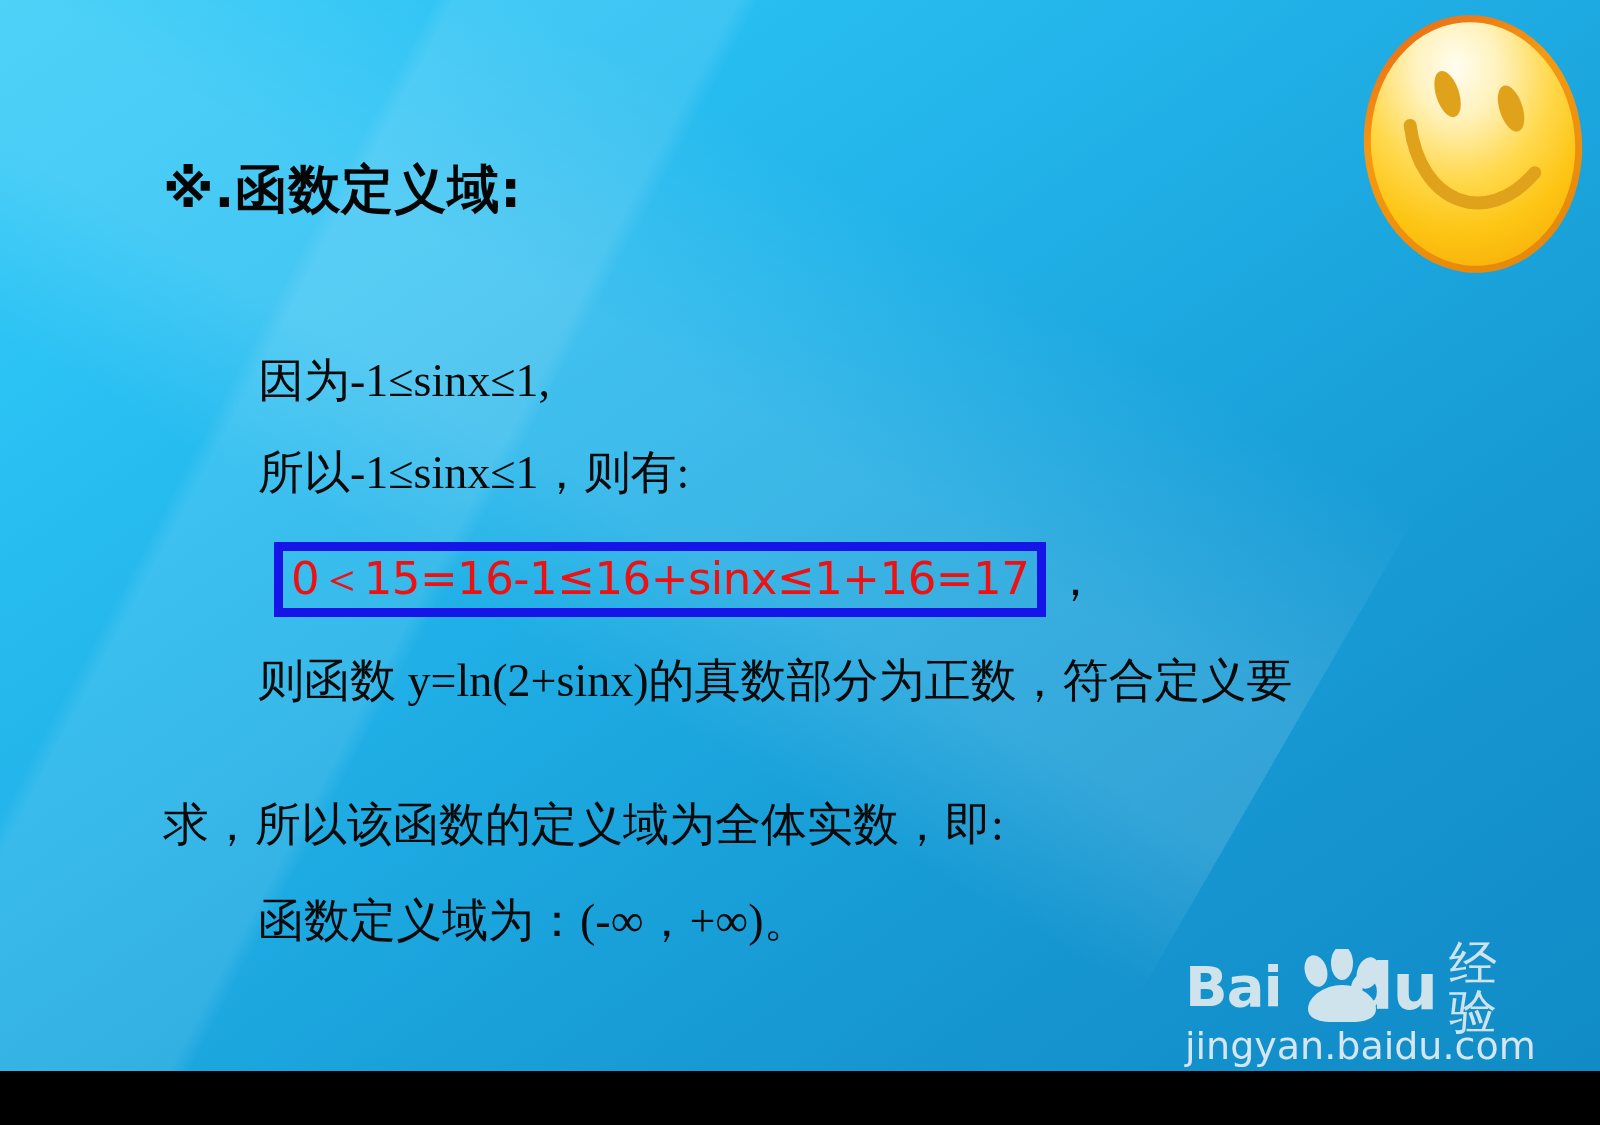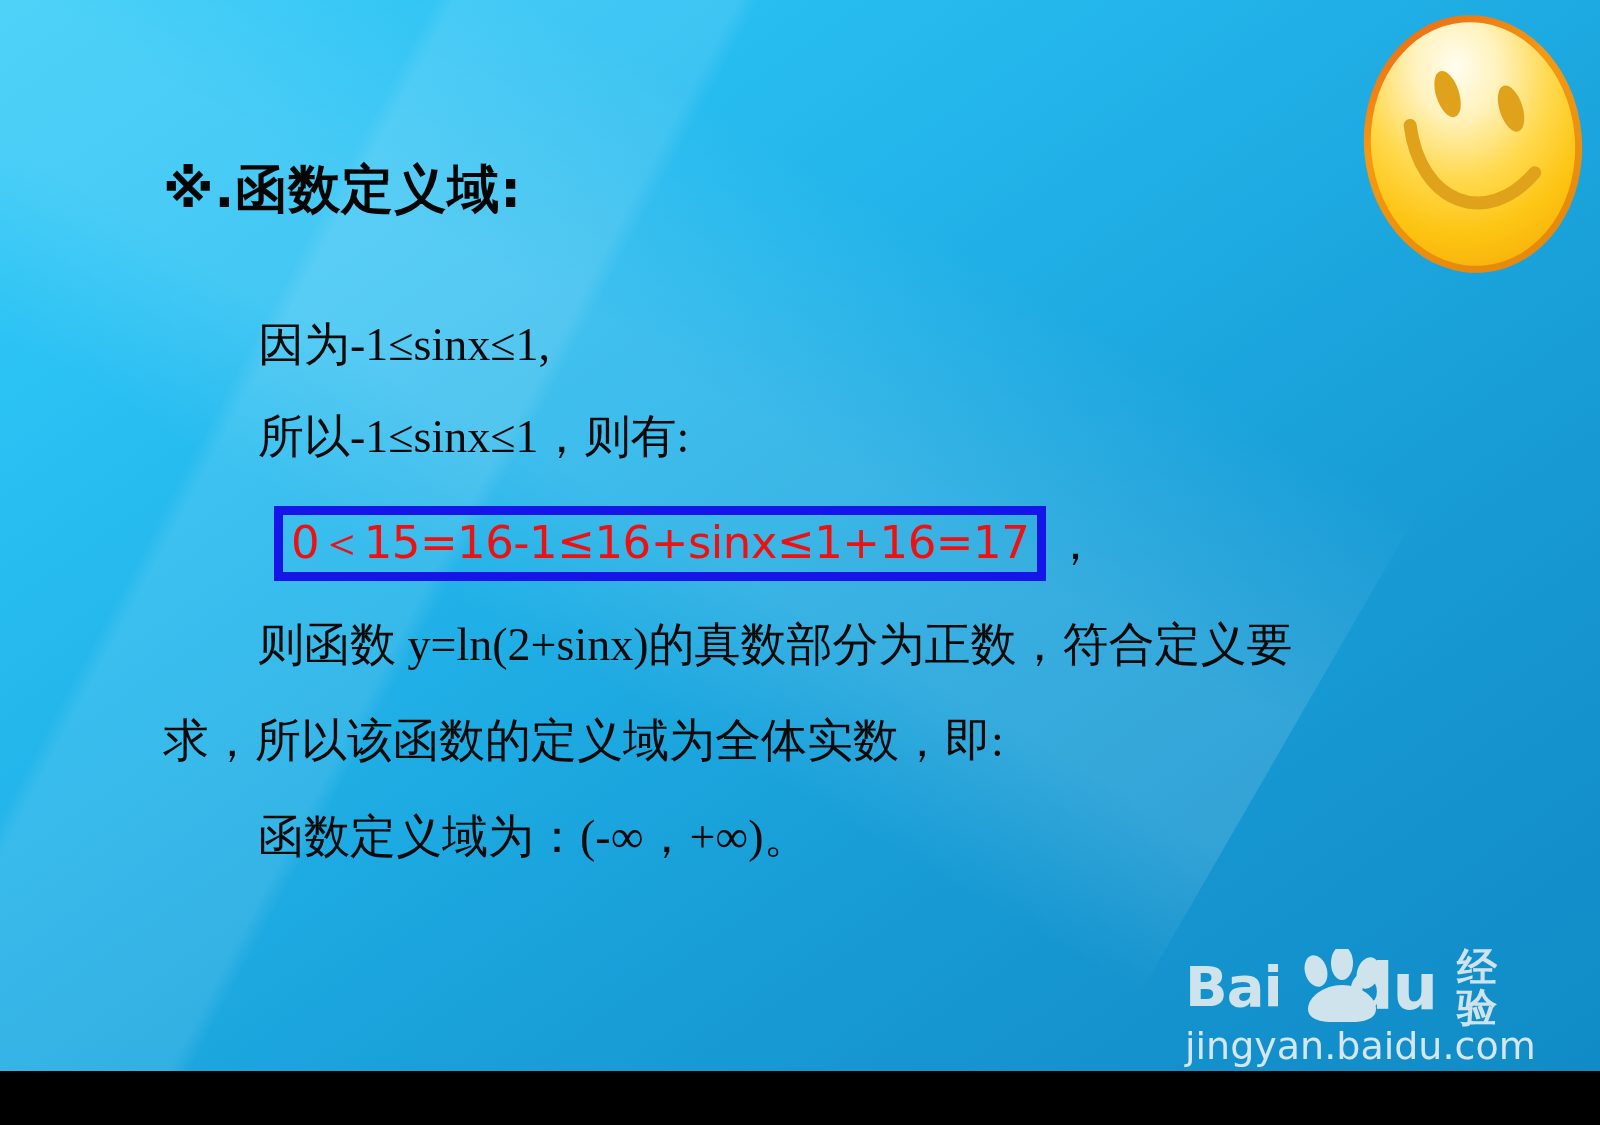--- a/index.html
+++ b/index.html
@@ -79,25 +79,25 @@
     width: 1600px;
   }
   .line {
     position: relative;
     color: #0a0a0a;
     font-size: 46px;
     line-height: 1;
     white-space: nowrap;
     font-family: "Liberation Serif", "DejaVu Serif", serif;
   }
-  .l1 { margin-left: 258px; height: 92px; }
+  .l1 { margin-left: 258px; height: 92px; margin-top: 36px; }
   .l2 { margin-left: 258px; height: 92px; }
   .l3 { margin-left: 258px; height: 116px; }
   .l4 { margin-left: 258px; height: 96px; }
-  .l5 { margin-left: 163px; height: 96px; }
+  .l5 { margin-left: 163px; height: 96px; margin-top: 48px; }
   .l6 { margin-left: 258px; height: 96px; }
 
   
   .boxed-row {
     display: inline-flex;
     align-items: center;
     padding-left: 16px;
   }
   .redbox {
     display: inline-block;
@@ -146,25 +146,25 @@
     font-family: "DejaVu Sans", "Liberation Sans", sans-serif;
     font-size: 64px;
     font-weight: 700;
     color: #CFE3EC;
     line-height: 1;
     margin-left: -56px;
     letter-spacing: -1px;
   }
   .wm-jingyan {
     font-family: "DejaVu Sans", "Liberation Sans", sans-serif;
-    font-size: 40px;
-    font-weight: 700;
+    font-size: 48px;
+    font-weight: 400;
     color: #CFE3EC;
     line-height: 1;
-    margin-left: 8px;
+    margin-left: 0;
     letter-spacing: 1px;
   }
   .wm-url {
     margin-top: 8px;
     font-family: "DejaVu Sans", "Liberation Sans", sans-serif;
     font-size: 38px;
     color: #D5E6EF;
     letter-spacing: 0px;
     line-height: 1;
   }

